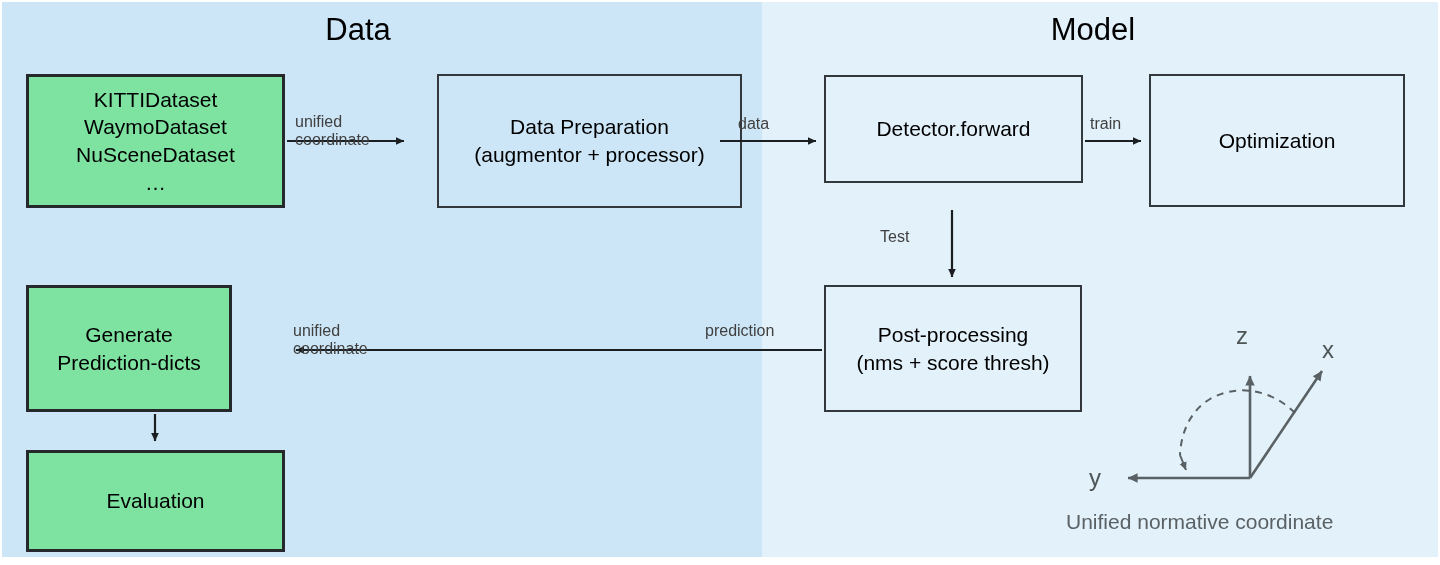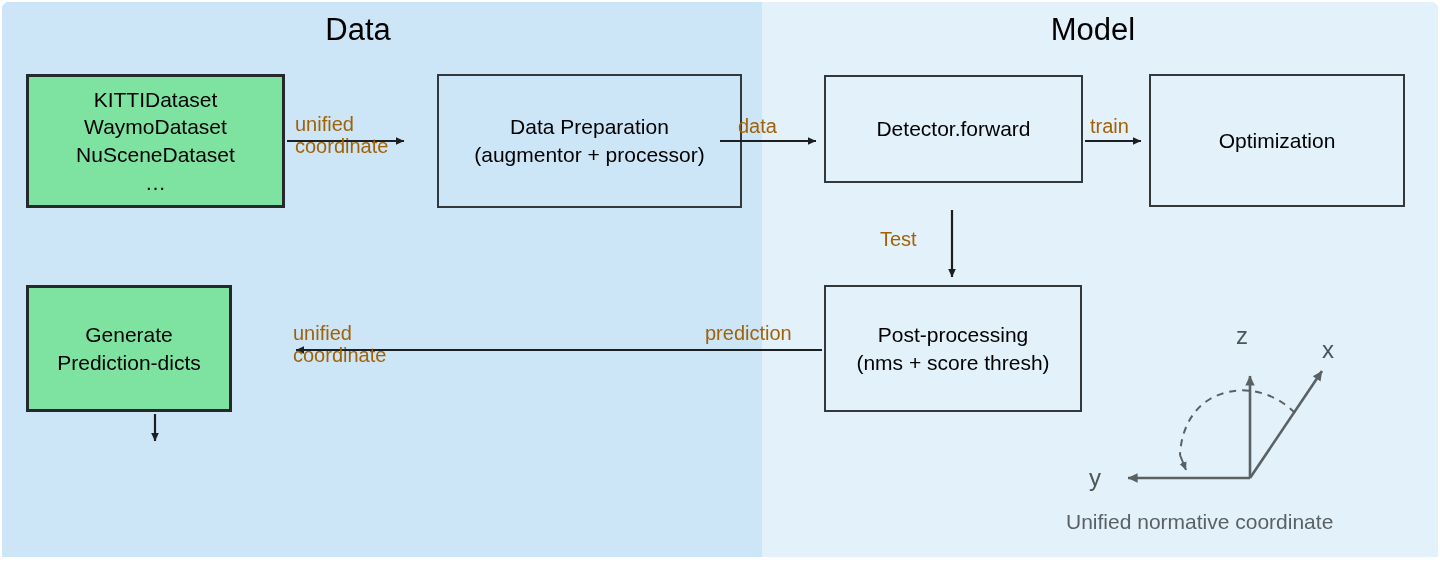--- a/index.html
+++ b/index.html
@@ -7,21 +7,20 @@
     padding: 0;
     background: #ffffff;
   }
   #canvas {
     position: relative;
     width: 1440px;
     height: 565px;
     overflow: hidden;
     font-family: "Liberation Sans", sans-serif;
     background: #ffffff;
-    border-radius: 14px;
   }
   .bg-left, .bg-right {
     position: absolute;
     top: 2px;
     bottom: 8px;
   }
   .bg-left  { left: 2px;   width: 760px; background: #cce6f7; }
   .bg-right { left: 762px; right: 2px;   background: #e3f1fa; }
 
   .section-title {
@@ -54,22 +53,22 @@
     background: #cce6f7;
     border: 2px solid #33383c;
   }
   .node.plain-right {
     background: #e3f1fa;
     border: 2px solid #33383c;
   }
 
   .edge-label {
     position: absolute;
-    font-size: 20px;
-    color: #a16207;
+    font-size: 16px;
+    color: #404040;
     white-space: nowrap;
     line-height: 1.12;
   }
 
   svg.overlay {
     position: absolute;
     left: 0;
     top: 0;
     width: 1440px;
     height: 565px;
@@ -126,20 +125,23 @@
   <div class="node plain-right" style="left:824px; top:285px; width:258px; height:127px;">
     <span>Post-processing</span>
     <span>(nms + score thresh)</span>
   </div>
 
   <div class="node green" style="left:26px; top:285px; width:206px; height:127px;">
     <span>Generate</span>
     <span>Prediction-dicts</span>
   </div>
 
+  <div class="node green" style="left:26px; top:450px; width:259px; height:102px;">
+    <span>Evaluation</span>
+  </div>
 
   <svg class="overlay" viewBox="0 0 1440 565">
     <defs>
       <marker id="arrowBlack" markerWidth="9" markerHeight="9" refX="8.2" refY="4.5" orient="auto" markerUnits="userSpaceOnUse">
         <path d="M0,0.6 L8.4,4.5 L0,8.4 z" fill="#1b1f22"></path>
       </marker>
       <marker id="arrowGray" markerWidth="11" markerHeight="11" refX="9.6" refY="5.5" orient="auto" markerUnits="userSpaceOnUse">
         <path d="M0,0.8 L10,5.5 L0,10.2 z" fill="#5a6164"></path>
       </marker>
       <marker id="arrowGraySm" markerWidth="9" markerHeight="9" refX="8" refY="4.5" orient="auto" markerUnits="userSpaceOnUse">

